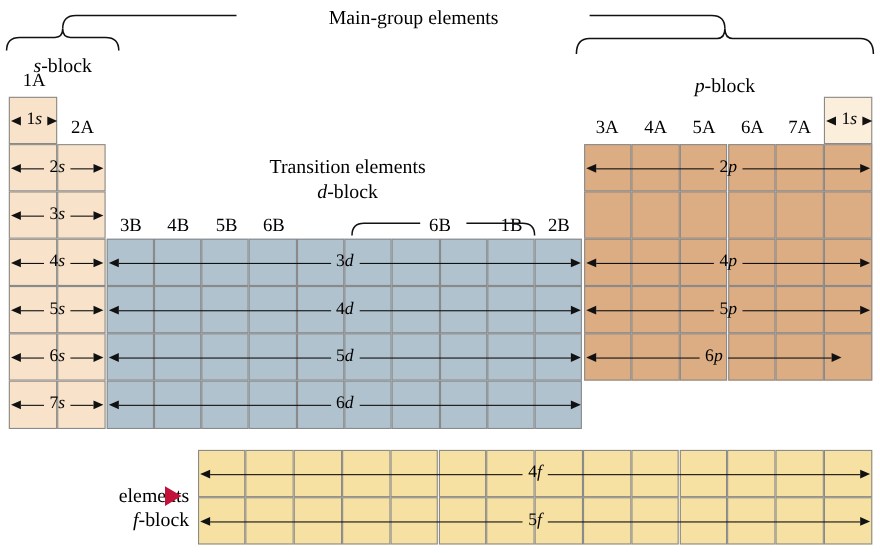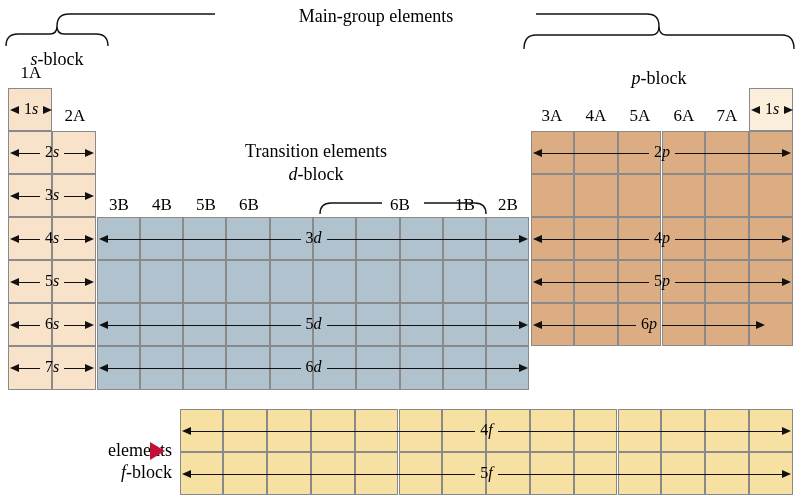--- a/index.html
+++ b/index.html
@@ -336,20 +336,27 @@
       <span class="head-r"></span>
   </div>
 
   <div class="arrow-row" style="left:99px; top:232px; width:429px;">
     <span class="head-l"></span>
       <span class="bar"></span>
     <span class="tag"><span class="orb">3<i>d</i></span></span>
     <span class="bar"></span>
       <span class="head-r"></span>
   </div>
+  <div class="arrow-row" style="left:99px; top:275px; width:429px;">
+    <span class="head-l"></span>
+      <span class="bar"></span>
+    <span class="tag"><span class="orb">4<i>d</i></span></span>
+    <span class="bar"></span>
+      <span class="head-r"></span>
+  </div>
   <div class="arrow-row" style="left:99px; top:318px; width:429px;">
     <span class="head-l"></span>
       <span class="bar"></span>
     <span class="tag"><span class="orb">5<i>d</i></span></span>
     <span class="bar"></span>
       <span class="head-r"></span>
   </div>
   <div class="arrow-row" style="left:99px; top:361px; width:429px;">
     <span class="head-l"></span>
       <span class="bar"></span>

